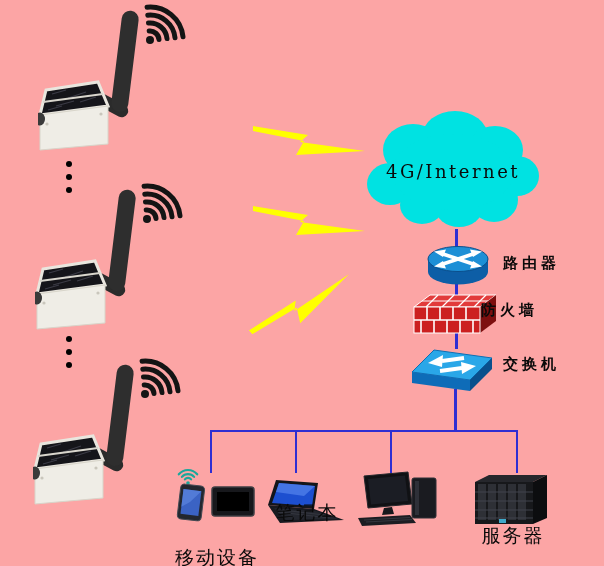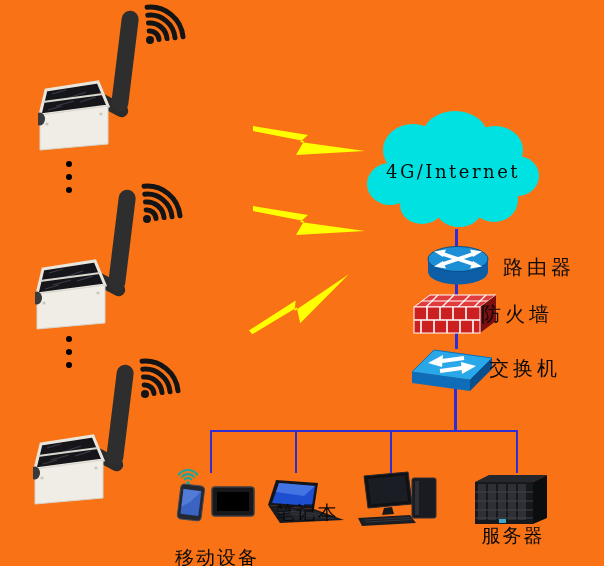--- a/index.html
+++ b/index.html
@@ -1,25 +1,25 @@
 <!DOCTYPE html>
 <html><head>
 <meta charset="utf-8">
 <style>
   html,body{margin:0;padding:0;background:#ffffff;}
   #stage{
-    position:relative;width:604px;height:566px;background:#f97316;overflow:hidden;
+    position:relative;width:604px;height:566px;background:#fca5a5;overflow:hidden;
     font-family:"DejaVu Serif","Liberation Serif",serif;
   }
   .abs{position:absolute;}
   .connector{position:absolute;background:#2e2ed2;}
   .dots{position:absolute;display:flex;flex-direction:column;align-items:center;gap:7px;}
   .dots span{width:6px;height:6px;border-radius:50%;background:#000;display:block;}
   .chain-label{
-    position:absolute;font-size:20px;letter-spacing:4px;color:#0a0a0a;white-space:nowrap;
+    position:absolute;font-size:15px;letter-spacing:4px;color:#0a0a0a;white-space:nowrap;font-weight:bold;
   }
   .endpoint-label{
     position:absolute;font-size:19px;letter-spacing:2px;color:#0a0a0a;white-space:nowrap;
     text-align:center;
   }
   .bolt{position:absolute;width:113px;height:39px;}
   svg{display:block;overflow:visible;}
 </style>
 </head>
 <body>
@@ -174,21 +174,21 @@
     <polygon points="62,36 84,14 84,25 62,47" fill="#0a4f8c"></polygon>
     <g stroke="#ffffff" stroke-width="4" fill="none">
       <line x1="34" y1="17" x2="56" y2="14"></line>
       <line x1="32" y1="27" x2="54" y2="24"></line>
     </g>
     <g fill="#ffffff">
       <polygon points="20,19 35,11 34,23"></polygon>
       <polygon points="68,22 53,18 54,30"></polygon>
     </g>
   </svg>
-  <div class="chain-label" style="left:489px;top:355px">交换机</div>
+  <div class="chain-label" style="left:503px;top:355px">交换机</div>
 
   <svg class="abs" style="left:176px;top:468px" width="80" height="54" viewBox="0 0 80 54">
     <g stroke="#1aa79b" stroke-width="2.2" fill="none" stroke-linecap="round">
       <path d="M 8.9,11.4 A 4 4 0 0 1 15.1,11.4"></path>
       <path d="M 5.9,8.9 A 8 8 0 0 1 18.1,8.9"></path>
       <path d="M 2.8,6.3 A 12 12 0 0 1 21.2,6.3"></path>
     </g>
     <circle cx="12" cy="15" r="1.8" fill="#1aa79b"></circle>
     <g transform="rotate(7 15 34)">
       <rect x="3" y="17" width="24" height="35" rx="4" fill="#23272f" stroke="#454a54" stroke-width="1"></rect>

